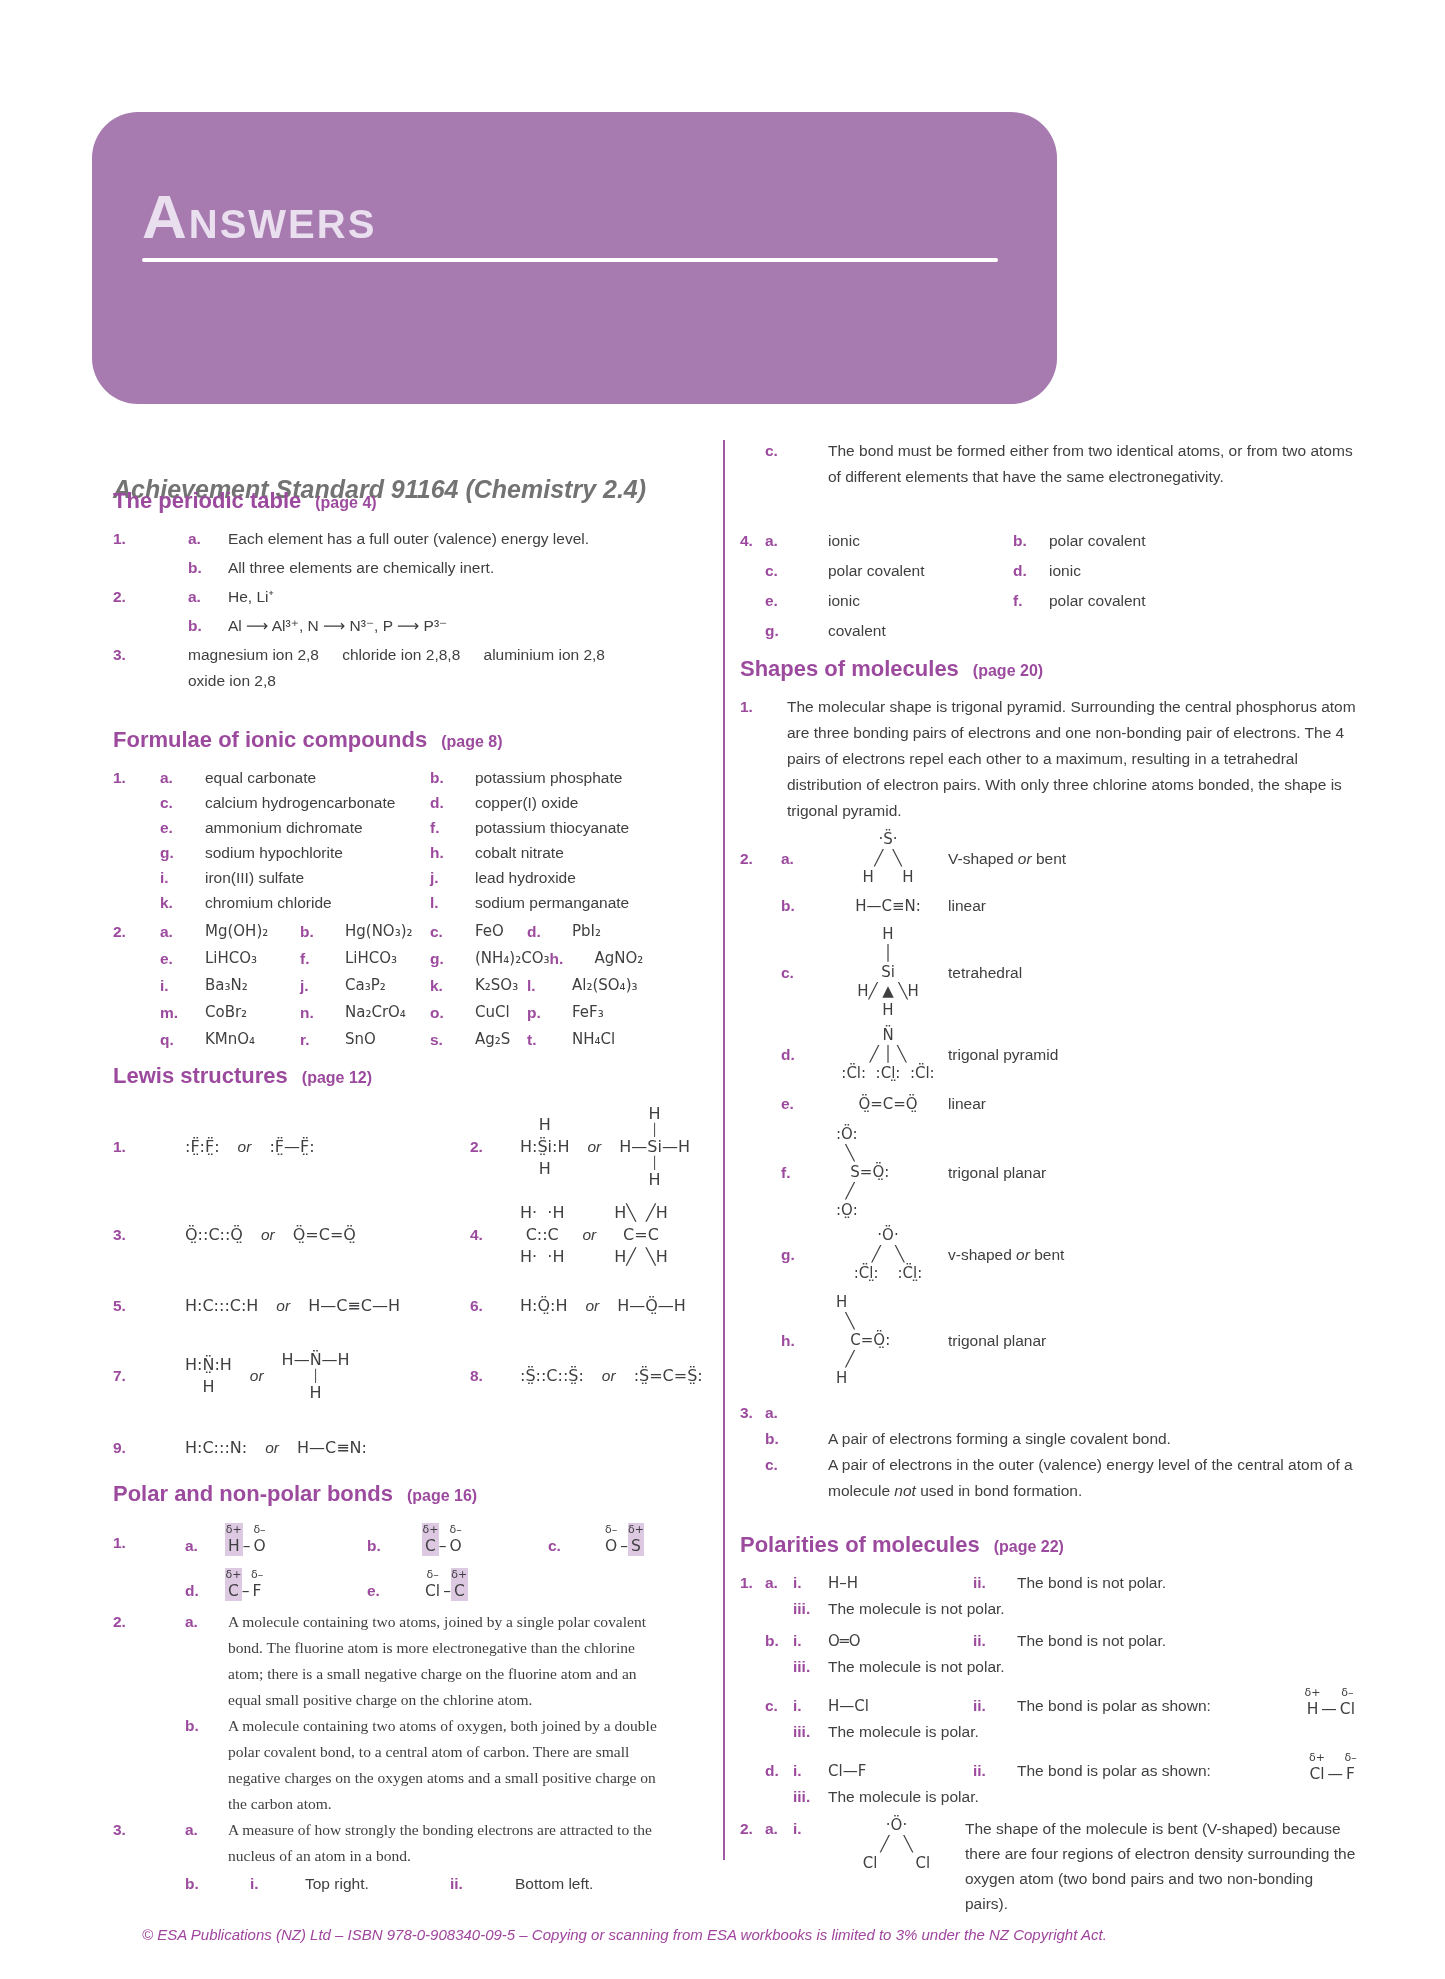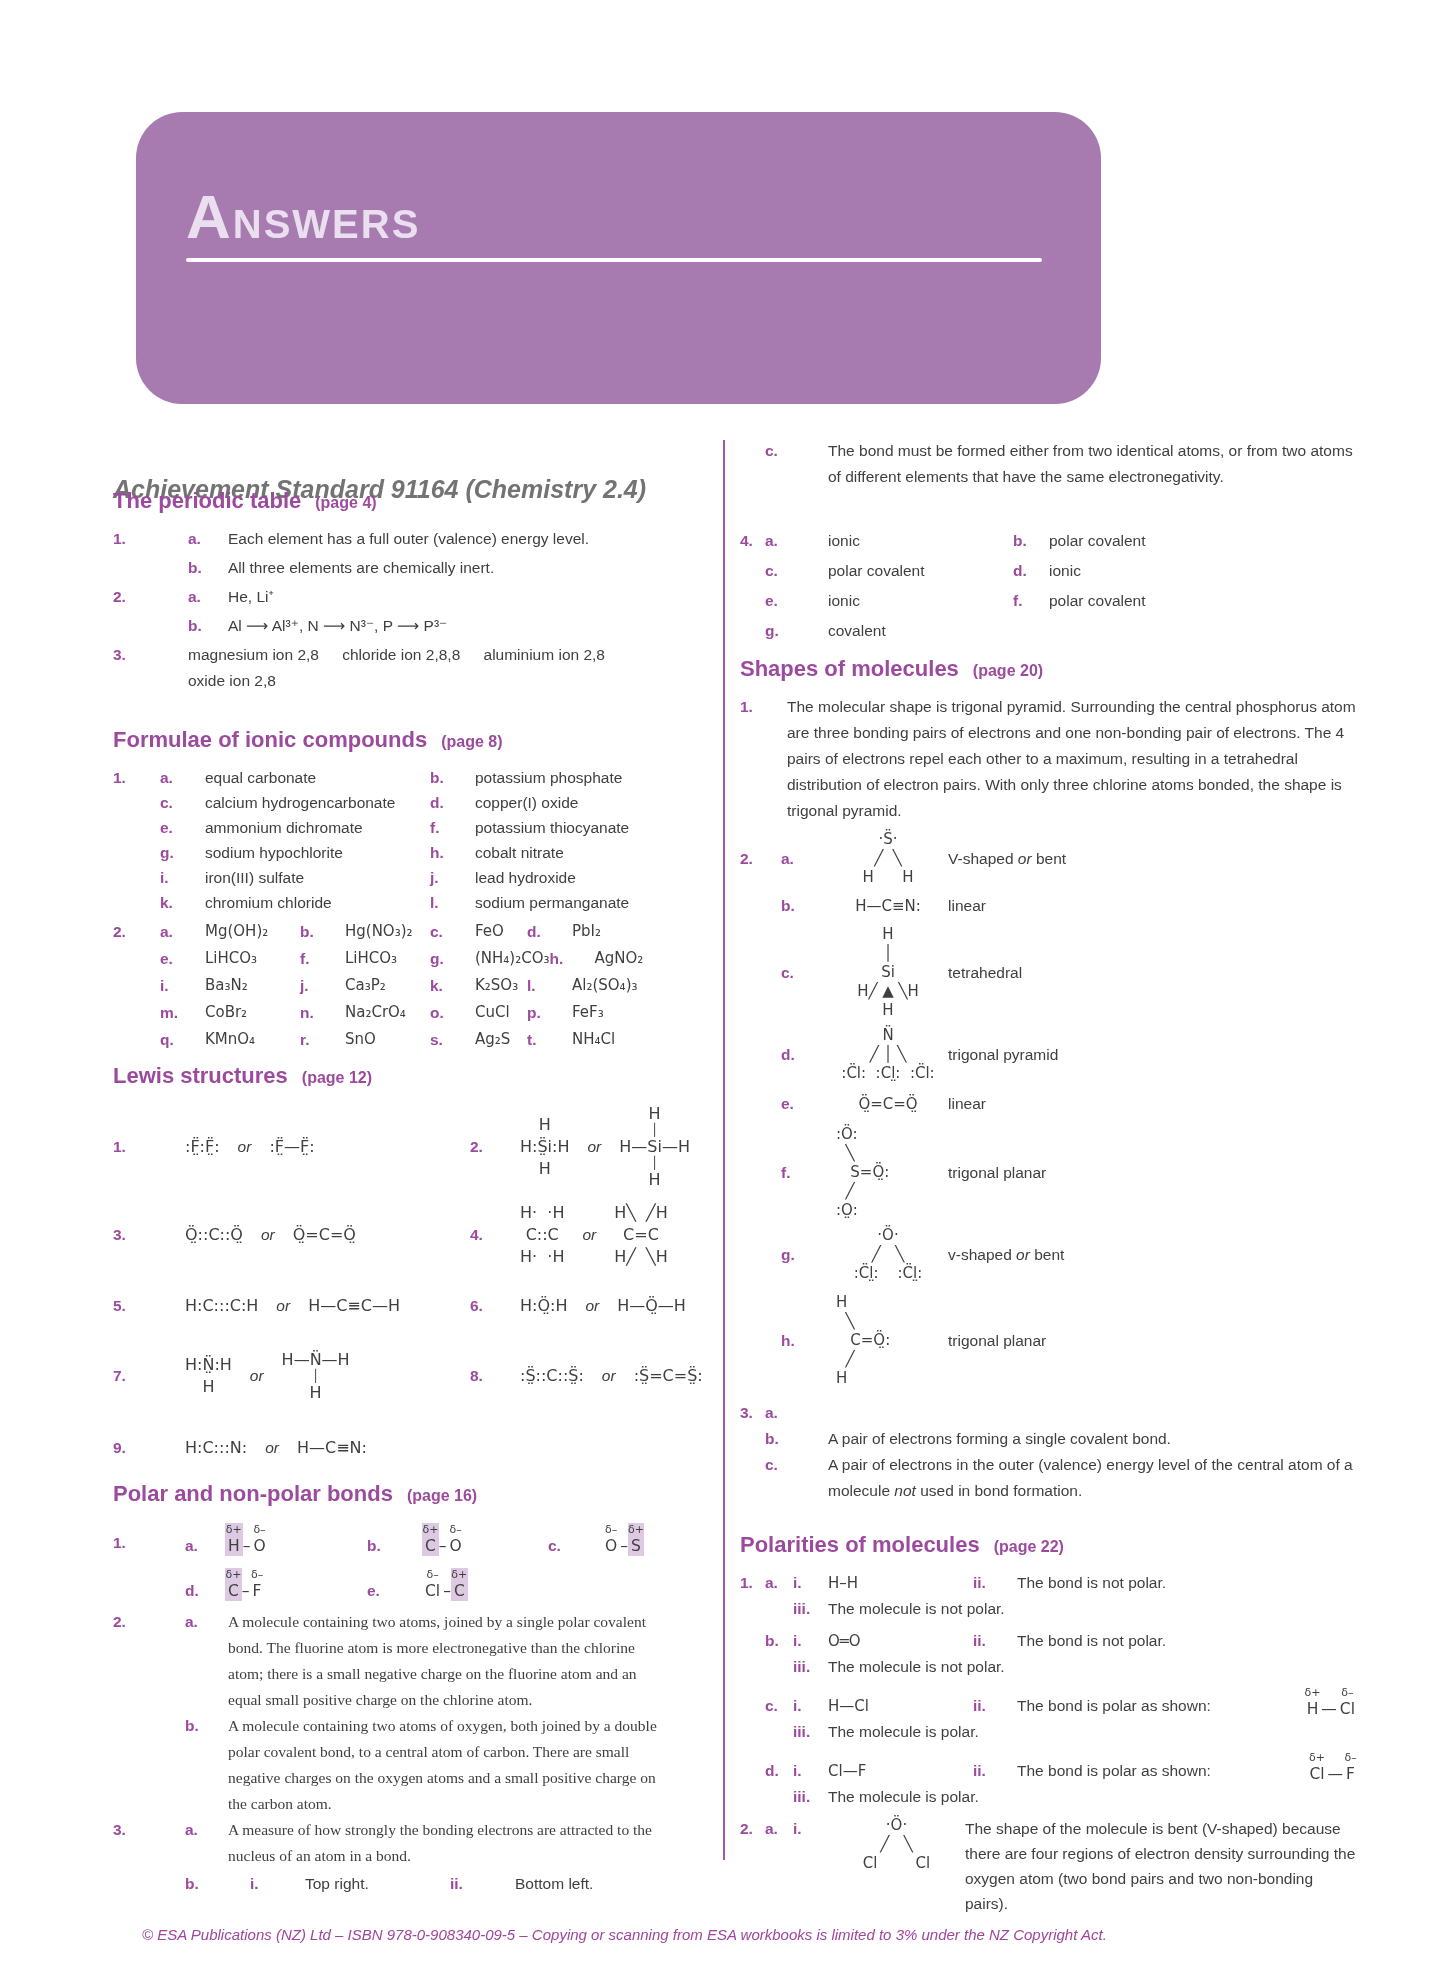--- a/index.html
+++ b/index.html
@@ -1,19 +1,19 @@
 <!DOCTYPE html>
 <html><head>
 <meta charset="utf-8">
 <style>
   html,body{margin:0;padding:0;background:#ffffff;}
   .page{position:relative;width:1445px;height:1979px;background:#ffffff;overflow:hidden;
         font-family:"Liberation Sans",sans-serif;color:#3f3f41;}
   
-  .banner{position:absolute;left:92px;top:112px;width:965px;height:292px;background:#a77bb0;border-radius:46px;margin-left:44px;}
+  .banner{position:absolute;left:92px;top:112px;width:965px;height:292px;background:#a77bb0;border-radius:46px;}
   .banner-title{position:absolute;left:50px;top:74px;line-height:62px;font-weight:700;
                 color:#eadfef;font-size:40px;letter-spacing:2px;text-transform:uppercase;}
   .banner-title::first-letter{font-size:62px;}
   .banner-rule{position:absolute;left:50px;top:146px;width:856px;height:4px;background:#ffffff;border-radius:2px;}
   
   .col{position:absolute;top:0;height:100%;}
   .col-left{left:113px;width:600px;}
   .col-right{left:740px;width:618px;}
   .vdivider{position:absolute;left:723px;top:440px;width:2px;height:1420px;background:#a returned05aa5;background:#a05aa5;}
   .sec{position:absolute;left:0;width:100%;}

